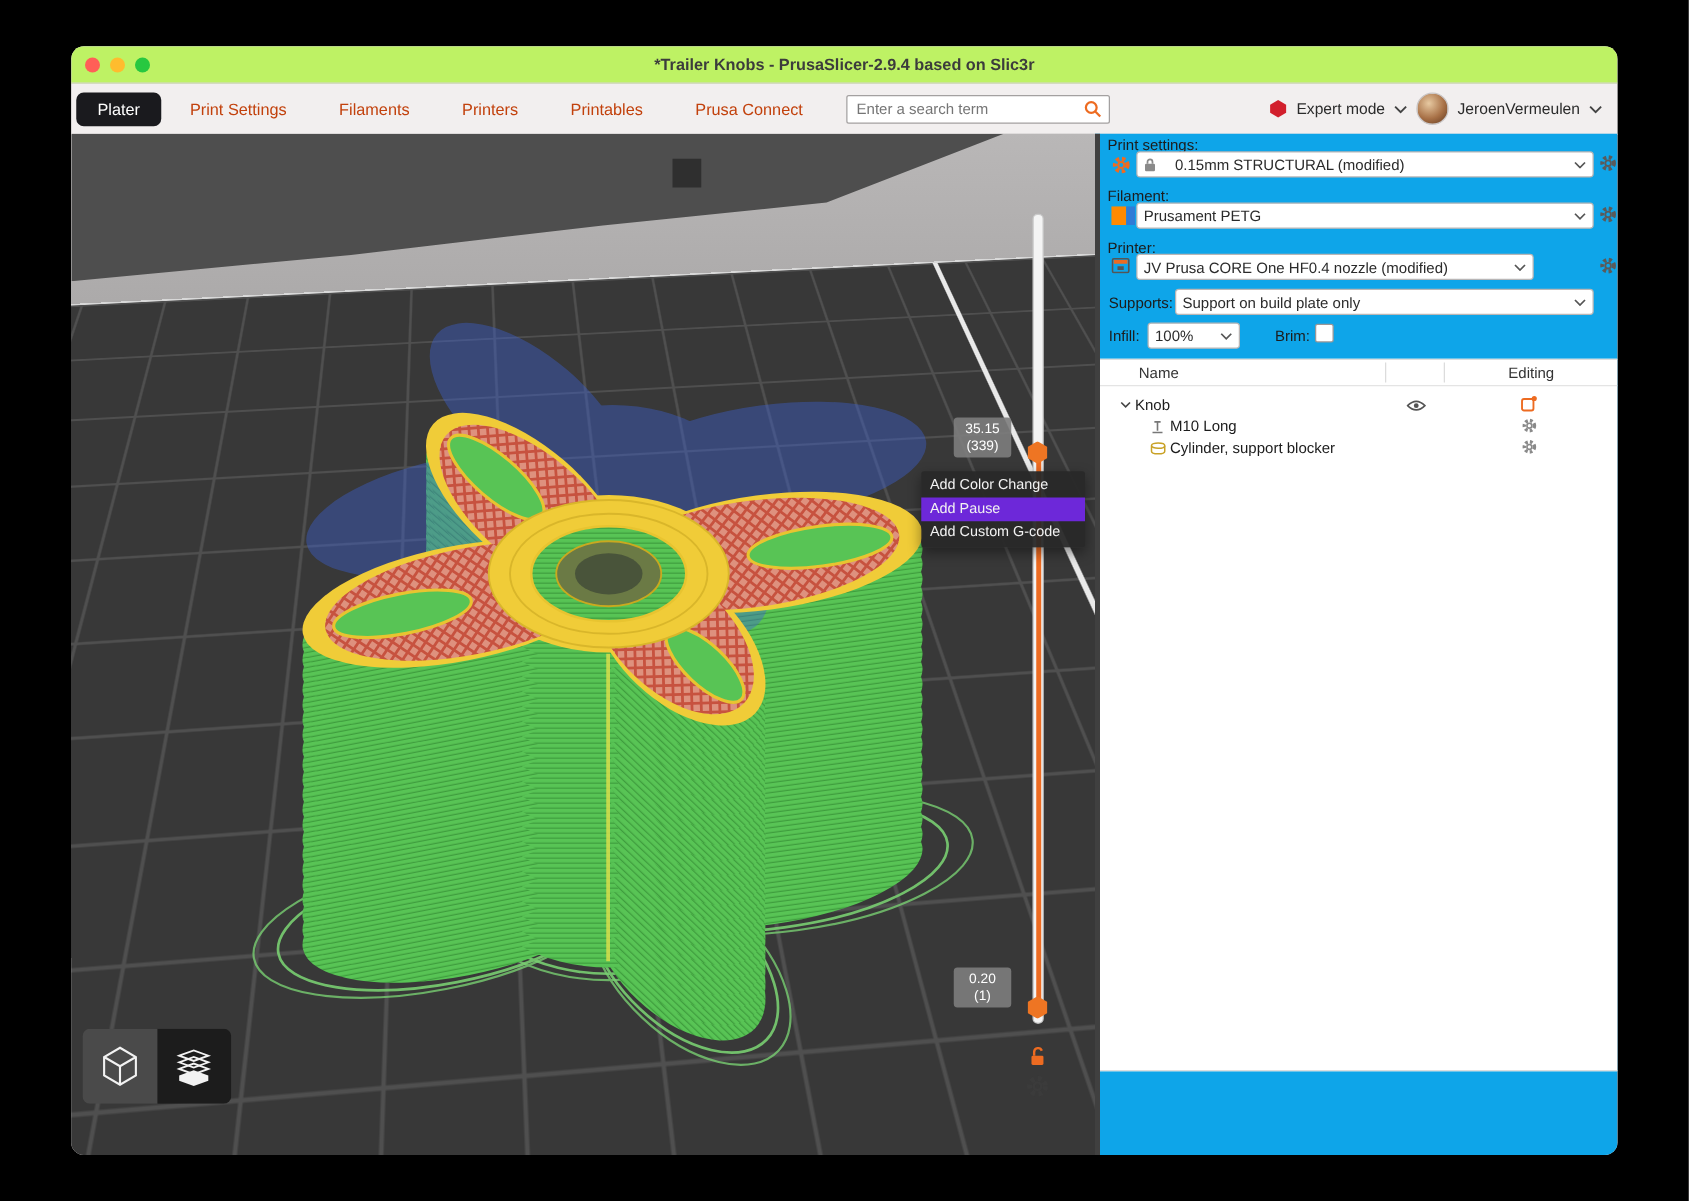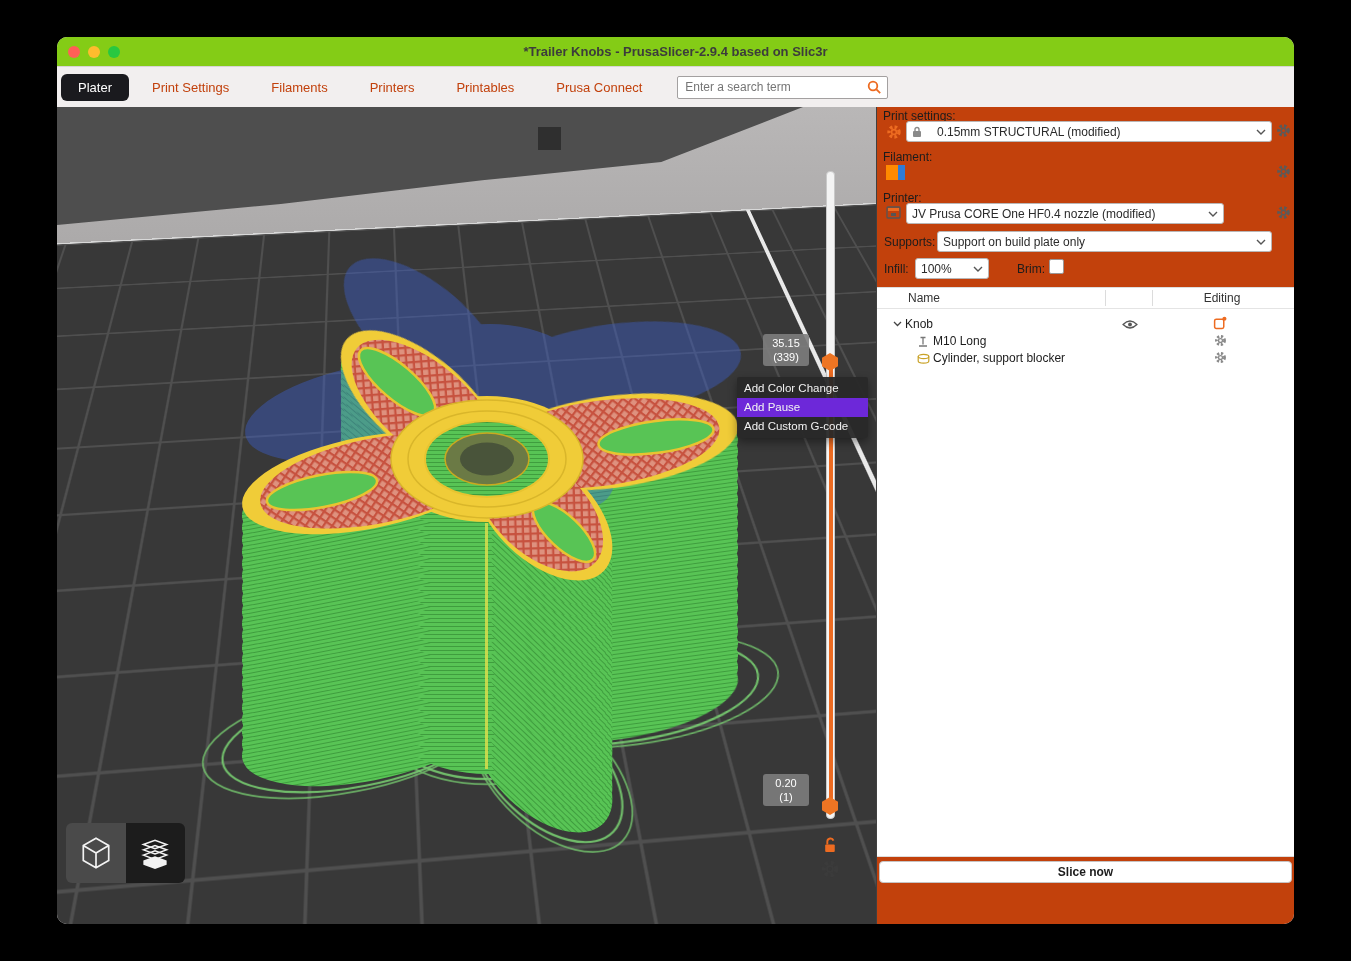--- a/index.html
+++ b/index.html
@@ -1,18 +1,18 @@
 <!DOCTYPE html>
 <html><head>
 <meta charset="utf-8">
 <style>
   html,body{margin:0;padding:0;}
   body{width:1351px;height:961px;background:#000;font-family:"Liberation Sans",sans-serif;position:relative;overflow:hidden;}
   #win{position:absolute;left:57px;top:37px;width:1237px;height:887px;border-radius:10px;overflow:hidden;background:#F2EFEF;box-shadow:0 25px 60px rgba(0,0,0,.55);}
-  .titlebar{height:29px;background:#84cc16;border-bottom:1px solid #D8D4D4;position:relative;display:flex;align-items:center;justify-content:center;}
+  .titlebar{height:29px;background:#bef264;border-bottom:1px solid #D8D4D4;position:relative;display:flex;align-items:center;justify-content:center;}
   .title{font-size:13px;font-weight:bold;color:#3C3C3C;}
   .lights{position:absolute;left:11px;top:9px;display:flex;gap:8px;}
   .light{width:12px;height:12px;border-radius:50%;}
   .red{background:#FF5F57}.yellow{background:#FEBC2E}.green{background:#28C840}
   .tabbar{height:40px;background:#F2EFEF;border-bottom:1px solid #DAD6D6;display:flex;align-items:center;padding:0 12px 0 4px;}
   .tab{font-size:13px;color:#c2410c;padding:6px 21px;white-space:nowrap;}
   .tab.active{background:#1A1A1E;color:#FFF;border-radius:6px;padding:6px 17px;margin-right:2px;}
   .searchbox{width:199px;height:21px;background:#FFF;border:1px solid #A3A0A0;border-radius:2px;display:flex;align-items:center;padding:0 5px;margin-left:14px;}
   .searchbox input{border:none;outline:none;flex:1;font-size:12px;color:#333;background:transparent;font-family:inherit;min-width:0;}
   .hdr-right{margin-left:auto;display:flex;align-items:center;gap:7px;}
@@ -37,21 +37,21 @@
   .slider-line{position:absolute;left:772px;top:255px;width:4px;height:444px;background:#ED6B21;z-index:6;}
   .hexhandle{position:absolute;width:16px;height:18px;background:#EE7523;clip-path:polygon(50% 0,100% 26%,100% 74%,50% 100%,0 74%,0 26%);z-index:7;}
   .tooltip{position:absolute;width:46px;padding:2px 0;background:rgba(125,125,125,.9);color:#FFF;font-size:11px;text-align:center;border-radius:3px;line-height:14px;z-index:7;}
   .ctxmenu{position:absolute;left:680px;top:270px;width:131px;background:rgba(40,40,40,.95);border-radius:2px;padding:2px 0;z-index:8;box-shadow:0 4px 10px rgba(0,0,0,.4);}
   .ctxitem{height:19px;line-height:19px;padding-left:7px;font-size:11.5px;color:#F2F2F2;white-space:nowrap;}
   .ctxitem.hl{background:#6d28d9;}
   .belowslider{position:absolute;z-index:7;}
   .viewbtns{position:absolute;left:9px;top:716px;width:119px;height:60px;border-radius:6px;overflow:hidden;display:flex;z-index:5;}
   .vbtn{flex:1;display:flex;align-items:center;justify-content:center;}
   .vbtn1{background:#4A4A4A}.vbtn2{background:#1C1C1C}
-  .sidebar{flex:1;position:relative;background:#c2410c;border-left:1px solid #404040;font-size:12px;color:#1C1C1C;padding-left:11px;}
+  .sidebar{flex:1;position:relative;background:#0ea5e9;border-left:4px solid #404040;font-size:12px;color:#1C1C1C;padding-left:11px;}
   .sb-label{position:absolute;font-size:12px;color:#1C1C1C;white-space:nowrap;}
   .combo{position:absolute;height:21px;background:#FFF;border:1px solid #B9B6B6;border-radius:3px;display:flex;align-items:center;gap:15px;padding:0 5px;box-sizing:border-box;font-size:12px;color:#2B2B2B;white-space:nowrap;overflow:hidden;}
   .combo .grow{flex:1;overflow:hidden;text-overflow:ellipsis;}
   .sideicon{position:absolute;}
   .checkbox{position:absolute;width:13px;height:13px;background:#FFF;border:1px solid #9A9797;border-radius:2px;}
   .listarea{position:absolute;left:0;top:180px;right:0;height:568px;background:#FFF;border-top:1px solid #DDD;border-bottom:1px solid #DDD;}
   .listhdr{height:20px;border-bottom:1px solid #E4E4E4;position:relative;font-size:12px;color:#333;}
   .sep{position:absolute;top:2px;width:1px;height:16px;background:#DCDCDC;}
   .rowtxt{position:absolute;font-size:12px;color:#1C1C1C;white-space:nowrap;}
   .slicebtn{position:absolute;left:2px;top:754px;width:413px;height:22px;background:#FFF;border:1px solid #C6C3C3;border-radius:4px;font-weight:bold;font-size:12px;color:#1C1C1C;font-family:inherit;}
@@ -76,20 +76,34 @@
     <div class="tab">Filaments</div>
     <div class="tab">Printers</div>
     <div class="tab">Printables</div>
     <div class="tab">Prusa Connect</div>
     <div class="searchbox">
       <input placeholder="Enter a search term" style="">
       <svg width="15" height="15" viewBox="0 0 15 15">
         <circle cx="6" cy="6" r="4.3" fill="none" stroke="#ED6B21" stroke-width="1.8"></circle>
         <line x1="9.4" y1="9.4" x2="13.2" y2="13.2" stroke="#ED6B21" stroke-width="1.8"></line>
       </svg>
+    </div>
+    <div class="hdr-right">
+      <svg width="15" height="16" viewBox="0 0 14 15">
+        <polygon points="7,1 13,4.5 13,10.5 7,14 1,10.5 1,4.5" fill="#D21F2C"></polygon>
+      </svg>
+      <span class="hdr-label">Expert mode</span>
+      <svg width="11" height="7" viewBox="0 0 10 6">
+          <path d="M1,1 L5,5 L9,1" stroke="#444" stroke-width="1.4" fill="none"></path>
+        </svg>
+      <div class="avatar"></div>
+      <span class="hdr-label">JeroenVermeulen</span>
+      <svg width="11" height="7" viewBox="0 0 10 6">
+          <path d="M1,1 L5,5 L9,1" stroke="#444" stroke-width="1.4" fill="none"></path>
+        </svg>
     </div>
   </div>
 
   <div class="main">
 
     <div class="viewport">
       <div class="gantry"></div>
       <div class="gcube"></div>
       <div class="vp3d">
         <div class="bed"></div>
@@ -235,20 +249,26 @@
           </svg>
       </div>
 
       <div class="sb-label" style="left:6px;top:43px;">Filament:</div>
       <div class="sideicon" style="left:9px;top:58px;">
         <svg width="19" height="15">
             <rect width="12" height="15" fill="#FF8A00"></rect>
             <rect x="12" width="7" height="15" fill="#2F7BD6"></rect>
           </svg>
       </div>
+      <div class="combo" style="left:29px;top:55px;width:366px;">
+        <span class="grow">Prusament PETG</span>
+        <svg width="10" height="6" viewBox="0 0 10 6">
+            <path d="M1,1 L5,5 L9,1" stroke="#555" stroke-width="1.4" fill="none"></path>
+          </svg>
+      </div>
       <div class="sideicon" style="left:399px;top:57px;">
         <svg width="15" height="15" viewBox="0 0 16 16">
             <circle cx="8" cy="8" r="5" fill="none" stroke="#5A5A5A" stroke-width="3.4" stroke-dasharray="2.6 2.1"></circle>
             <circle cx="8" cy="8" r="2.4" fill="none" stroke="#5A5A5A" stroke-width="1.6"></circle>
           </svg>
       </div>
 
       <div class="sb-label" style="left:6px;top:84px;">Printer:</div>
       <div class="sideicon" style="left:9px;top:99px;">
         <svg width="15" height="13">
@@ -328,16 +348,15 @@
             <path d="M1.2,3 V7.5 a5.3,2.1 0 0 0 10.6,0 V3" fill="none" stroke="#C9A227" stroke-width="1.2"></path>
           </svg>
           <span class="rowtxt" style="left:56px;top:63px;">Cylinder, support blocker</span>
           <svg style="position:absolute;left:337px;top:63px;" width="13" height="13" viewBox="0 0 16 16">
             <circle cx="8" cy="8" r="5" fill="none" stroke="#8A8A8A" stroke-width="3.4" stroke-dasharray="2.6 2.1"></circle>
               <circle cx="8" cy="8" r="2.4" fill="none" stroke="#8A8A8A" stroke-width="1.6"></circle>
           </svg>
         </div>
       </div>
 
-      <button class="slicebtn">Slice now</button>
     </div>
   </div>
 </div>
 
 </body></html>

